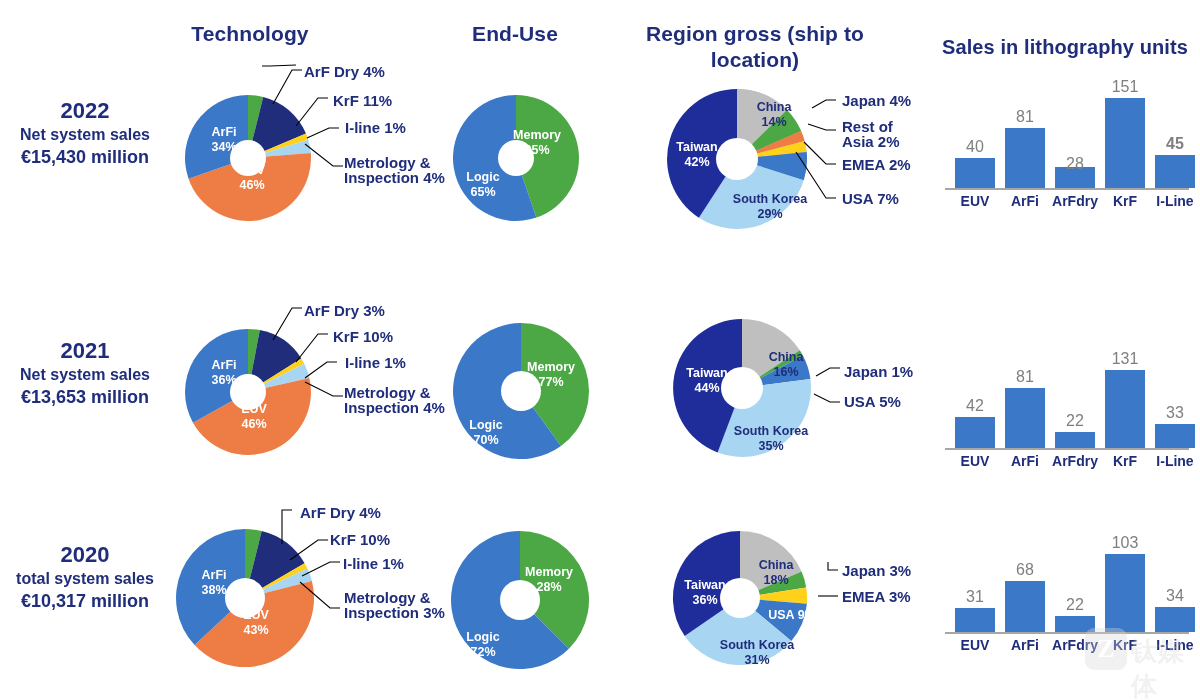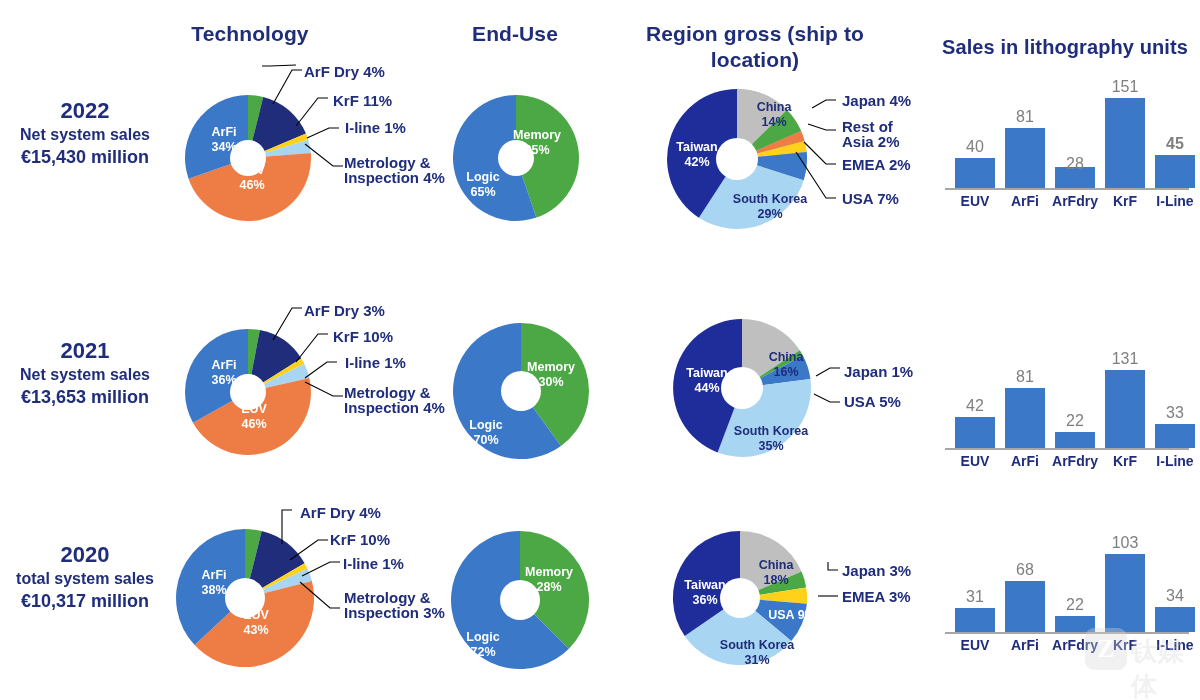--- a/index.html
+++ b/index.html
@@ -284,21 +284,21 @@
   <div class="donut" style="left:452px;top:322px;">
     <svg width="138" height="138" viewBox="0 0 138 138">
       <g transform="translate(69,69)">
         <path d="M0,0 L0,-68 A68,68 0 0,1 40.0,55.0 Z" fill="#4ca845"></path>
         <path d="M0,0 L40.0,55.0 A68,68 0 1,1 0,-68 Z" fill="#3b78c8"></path>
         <circle cx="0" cy="0" r="20" fill="#ffffff"></circle>
       </g>
     </svg>
   </div>
   <div class="slice-label white" style="left:520px;top:360px;width:62px;">
-    <span>Memory</span><br><span>30%</span>
+    <span>Memory</span><br><span>77%</span>
   </div>
   <div class="slice-label white" style="left:455px;top:418px;width:62px;">
     <span>Logic</span><br><span>70%</span>
   </div>
 
   <div class="donut" style="left:672px;top:318px;">
     <svg width="140" height="140" viewBox="0 0 140 140">
       <g transform="translate(70,70)">
 
         <path d="M0,0 L0,-69 A69,69 0 0,1 57.8,-37.7 Z" fill="#bfbfbf"></path>

